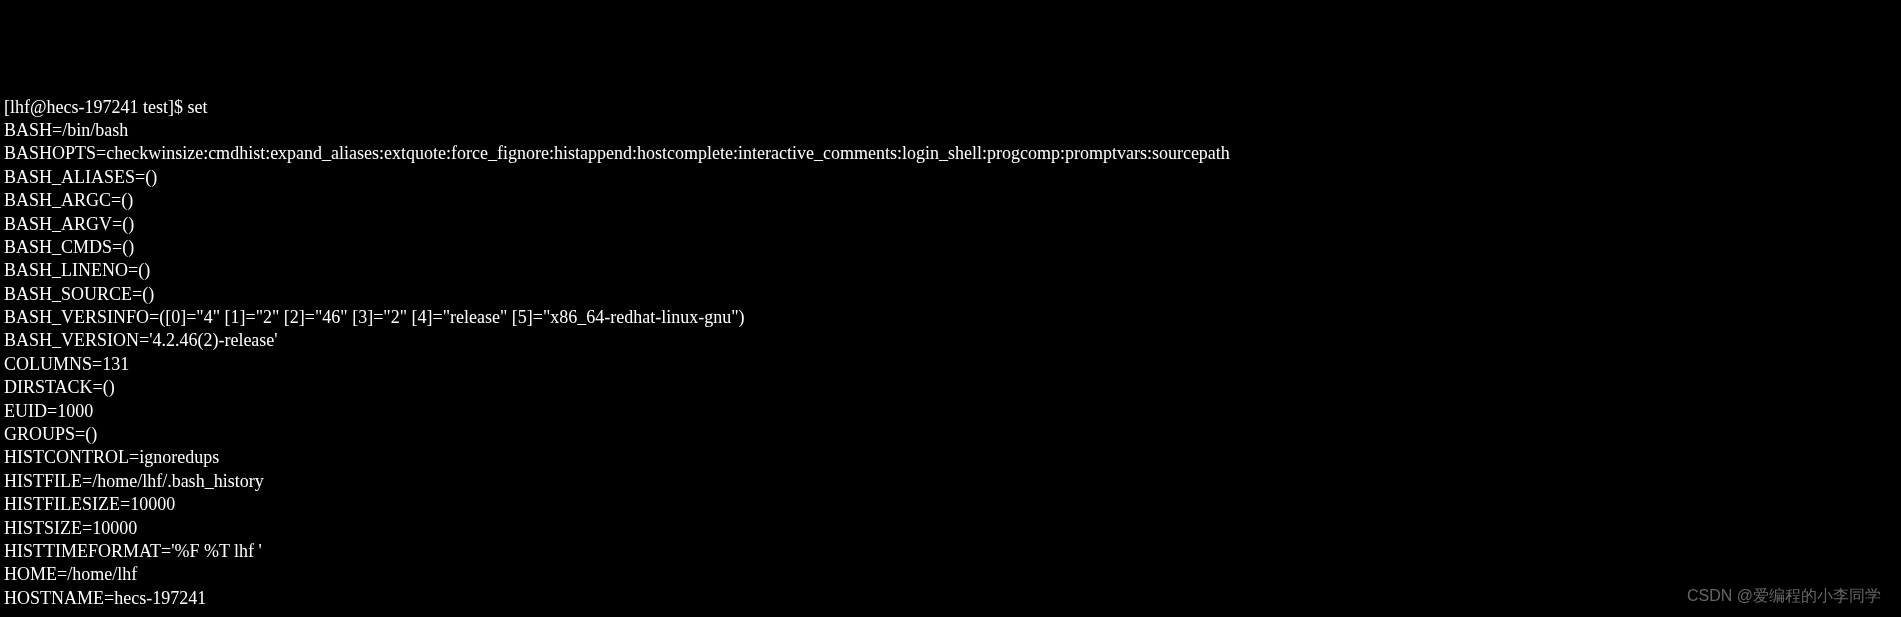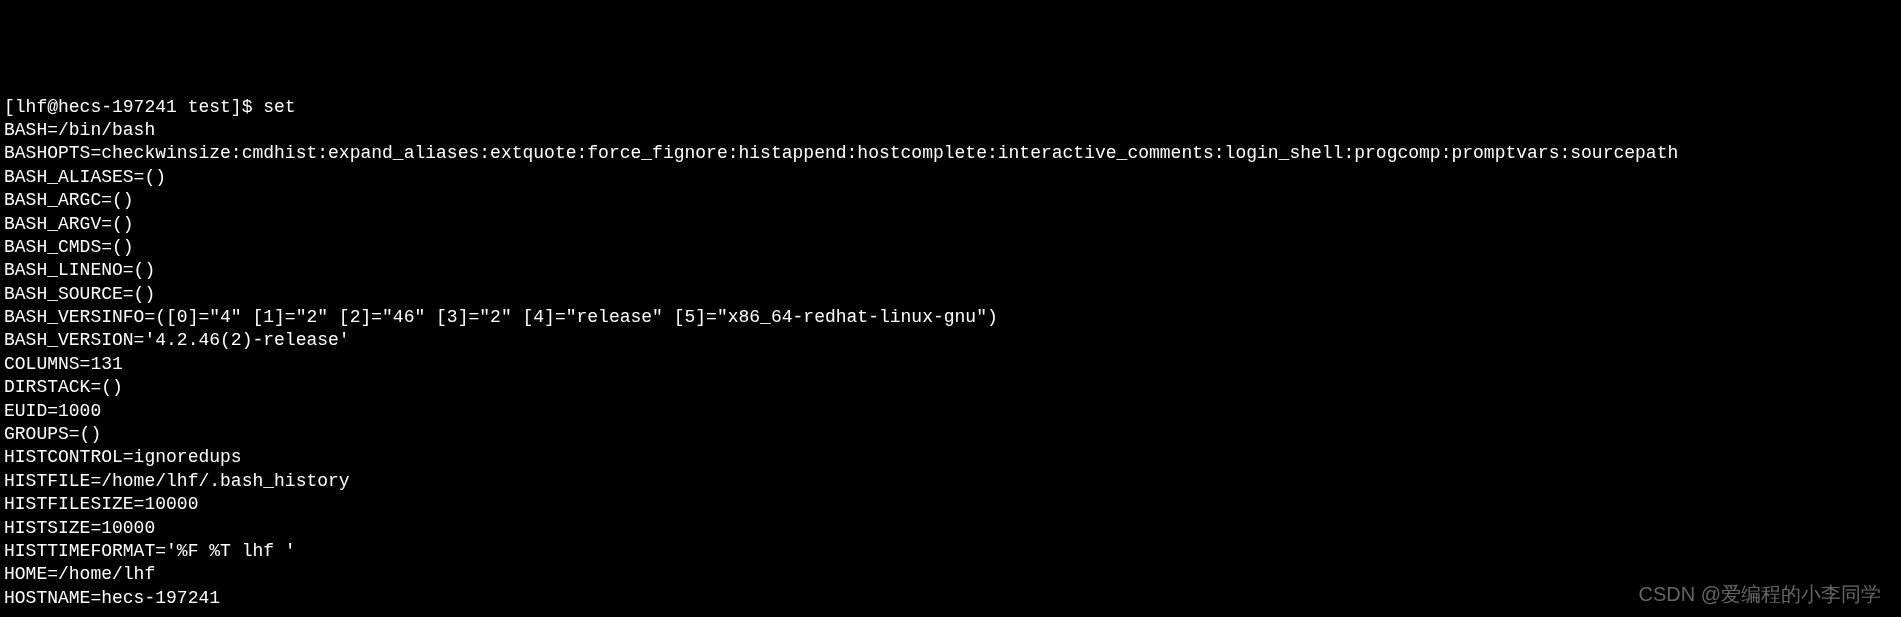--- a/index.html
+++ b/index.html
@@ -1,18 +1,19 @@
 <!DOCTYPE html>
 <html><head>
   <meta charset="utf-8">
   <style>
     * {
       margin: 0;
       padding: 0;
       box-sizing: border-box;
+      font-family: Liberation Serif, serif;
     }
     body {
       background-color: #000000;
       color: #ffffff;
       font-family: 'Consolas', 'Monaco', 'Courier New', monospace;
       font-size: 18px;
       line-height: 1.3;
       padding: 2px 4px;
       overflow-wrap: break-word;
       word-break: break-all;
@@ -27,21 +28,21 @@
       word-break: break-all;
     }
     .line {
       display: block;
     }
     .watermark {
       position: absolute;
       bottom: 10px;
       right: 20px;
       color: rgba(200, 200, 200, 0.5);
-      font-size: 20px;
+      font-size: 16px;
       font-family: sans-serif;
     }
   </style>
 </head>
 <body>
 
 
 
 <div class="terminal"><span class="line"><span>[lhf@hecs-197241 test]$ </span><span>set</span></span><span class="line">BASH=/bin/bash</span><span class="line">BASHOPTS=checkwinsize:cmdhist:expand_aliases:extquote:force_fignore:histappend:hostcomplete:interactive_comments:login_shell:progcomp:promptvars:sourcepath</span><span class="line">BASH_ALIASES=()</span><span class="line">BASH_ARGC=()</span><span class="line">BASH_ARGV=()</span><span class="line">BASH_CMDS=()</span><span class="line">BASH_LINENO=()</span><span class="line">BASH_SOURCE=()</span><span class="line">BASH_VERSINFO=([0]="4" [1]="2" [2]="46" [3]="2" [4]="release" [5]="x86_64-redhat-linux-gnu")</span><span class="line">BASH_VERSION='4.2.46(2)-release'</span><span class="line">COLUMNS=131</span><span class="line">DIRSTACK=()</span><span class="line">EUID=1000</span><span class="line">GROUPS=()</span><span class="line">HISTCONTROL=ignoredups</span><span class="line">HISTFILE=/home/lhf/.bash_history</span><span class="line">HISTFILESIZE=10000</span><span class="line">HISTSIZE=10000</span><span class="line">HISTTIMEFORMAT='%F %T lhf '</span><span class="line">HOME=/home/lhf</span><span class="line">HOSTNAME=hecs-197241</span></div>
 

